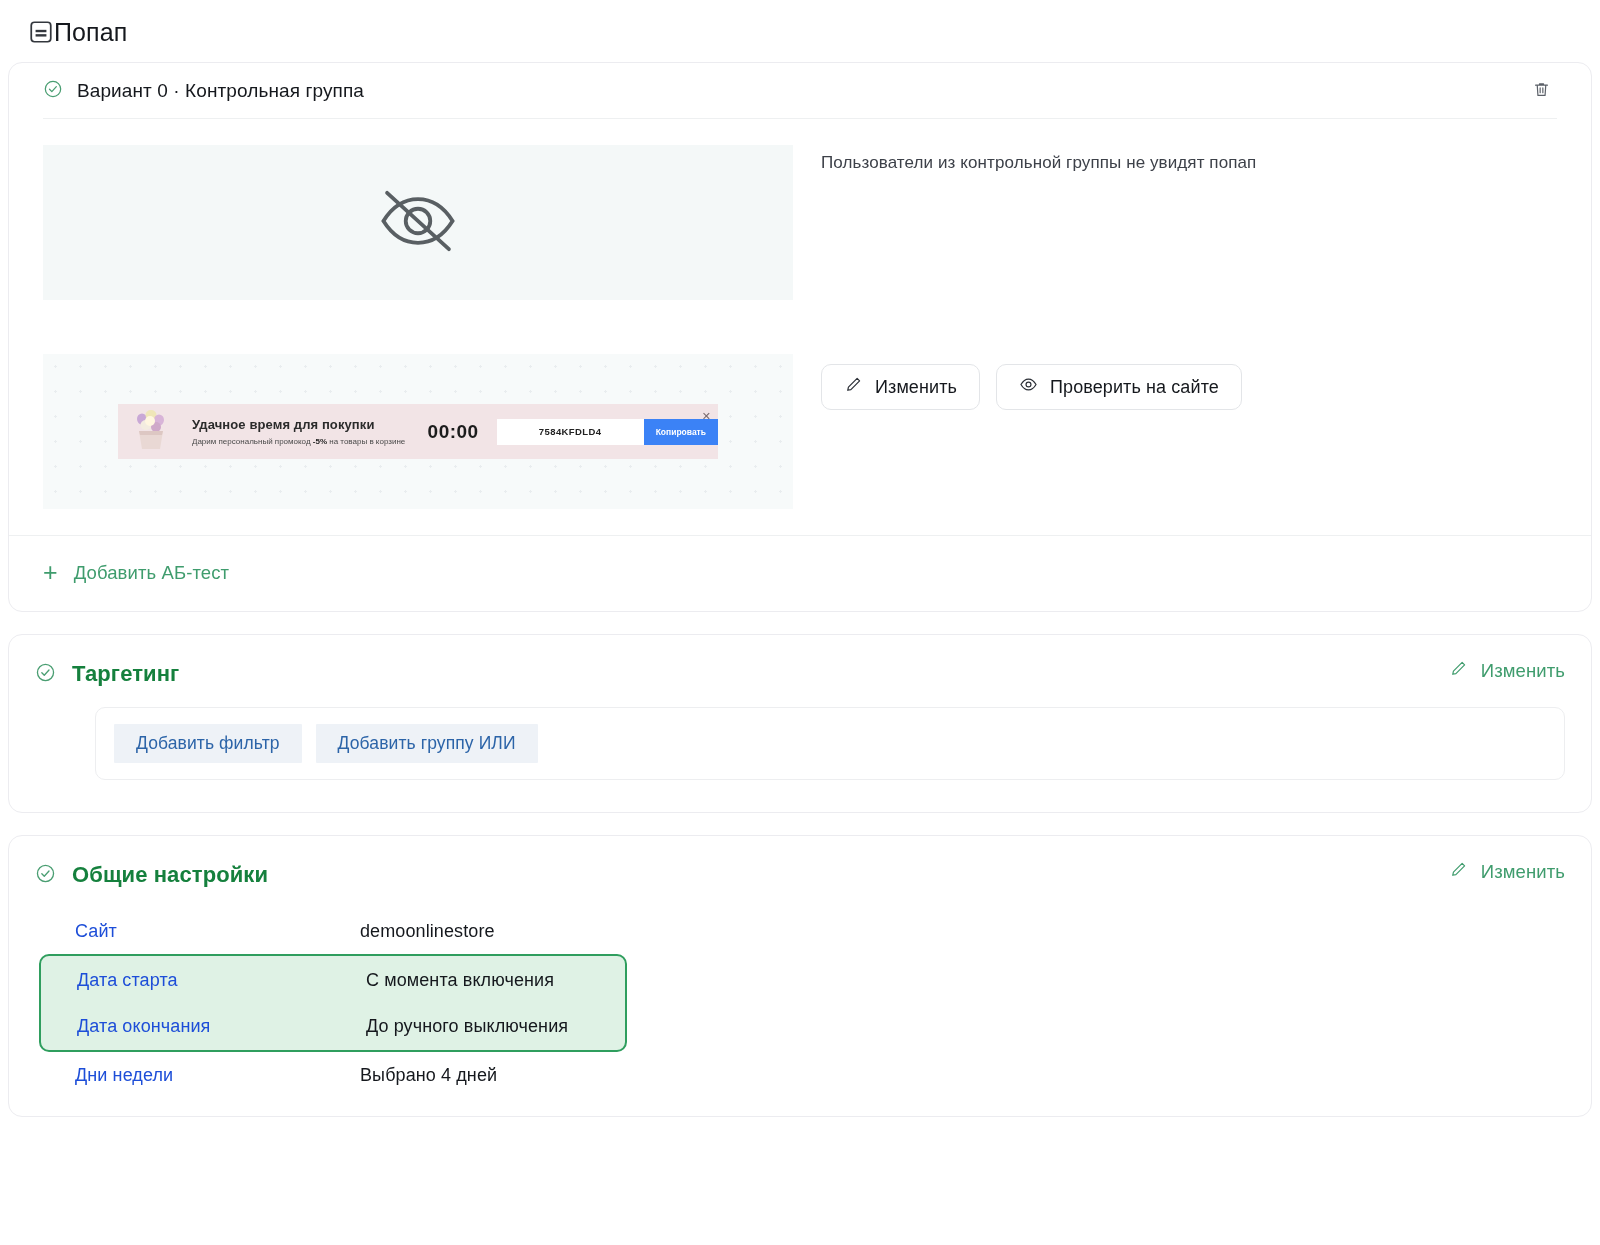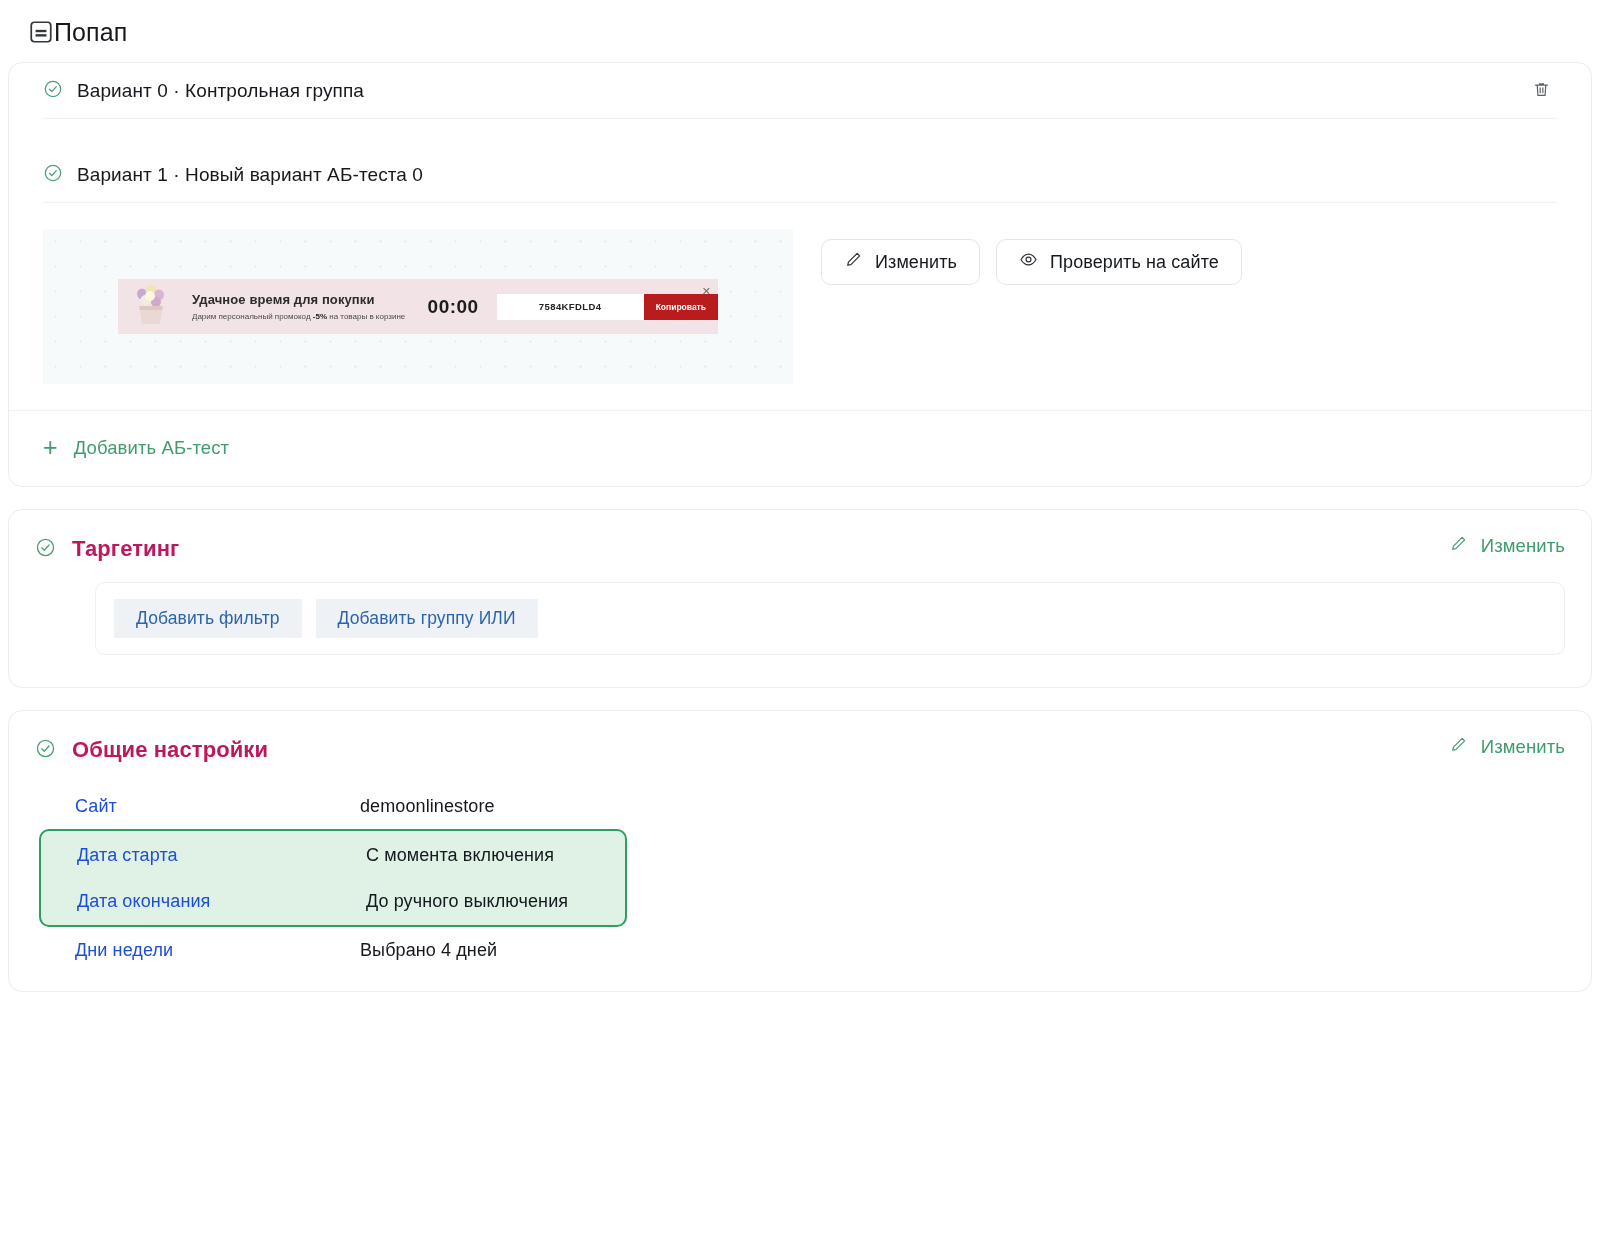--- a/index.html
+++ b/index.html
@@ -120,21 +120,21 @@
   .banner-code {
     margin-left: 18px;
     background: #ffffff;
     height: 26px;
     width: 160px;
     display: flex; align-items: center; justify-content: center;
     font-size: 9.5px; font-weight: 700; color: #222; letter-spacing: .4px;
   }
   .banner-copy {
     height: 26px;
-    background: #b91c1c;
+    background: #3b82f6;
     color: #fff;
     font-size: 8.5px;
     font-weight: 700;
     display: flex; align-items: center; justify-content: center;
     padding: 0 12px;
     border: none;
     cursor: pointer;
     white-space: nowrap;
   }
   .banner-close {
@@ -179,21 +179,21 @@
   
   .section-head {
     display: flex; align-items: center;
     padding: 26px 26px 20px 26px;
     position: relative;
   }
   .section-head .check-icon { width: 21px; height: 21px; margin-right: 16px; }
   .section-title {
     font-size: 22px;
     font-weight: 700;
-    color: #be185d;
+    color: #15803d;
     letter-spacing: .1px;
   }
   .edit-link {
     position: absolute; right: 26px; top: 50%; transform: translateY(-50%);
     display: inline-flex; align-items: center; gap: 13px;
     color: #3f9c6d; font-size: 18.5px;
     background: none; border: none; cursor: pointer; font-family: inherit;
     letter-spacing: .1px;
   }
   .edit-link svg { width: 19px; height: 19px; }
@@ -279,32 +279,35 @@
         <button class="trash-btn">
           <span>
             <svg viewBox="0 0 24 24" fill="none" stroke="#5b6068" stroke-width="1.5">
               <path d="M4.5 6.5h15M9.5 6.5V4.8h5v1.7M6.6 6.5l.9 13h9l.9-13" stroke-linecap="round" stroke-linejoin="round"></path>
               <path d="M10.3 10v6M13.7 10v6" stroke-linecap="round"></path>
             </svg>
           </span>
         </button>
       </div>
 
+      <div class="variant-body">
+        <div class="preview-empty">
+          <span>
+            <svg class="eye-off" viewBox="0 0 120 88" fill="none" stroke="#595f63" stroke-width="4.2" stroke-linecap="round">
+              <path d="M22 44c10-16 23-24 38-24s28 8 38 24c-10 16-23 24-38 24s-28-8-38-24z"></path>
+              <circle cx="60" cy="44" r="13.5"></circle>
+              <path d="M26 13l68 62"></path>
+            </svg>
+          </span>
+        </div>
+        <div class="control-note">Пользователи из контрольной группы не увидят попап</div>
+      </div>
     </div>
 
     <div class="variant" style="padding-top:28px;">
-      <div class="variant-head">
-        <span>
-          <svg class="check-icon" viewBox="0 0 24 24" fill="none" stroke="#4a9e72" stroke-width="1.5">
-            <circle cx="12" cy="12" r="9.2"></circle>
-            <path d="M7.8 12.3l2.8 2.8 5.4-5.9" stroke-linecap="round" stroke-linejoin="round"></path>
-          </svg>
-        </span>
-        <span class="variant-title">Вариант 1 · Новый вариант АБ-теста 0</span>
-      </div>
 
       <div class="variant-body">
         <div class="preview-banner">
           <div class="banner">
             <span>
               <svg class="banner-flowers" viewBox="0 0 54 55">
                 <rect x="0" y="0" width="54" height="55" fill="#f2e4e6"></rect>
                 <ellipse cx="18" cy="17" rx="5" ry="5.5" fill="#c9a8d6"></ellipse>
                 <ellipse cx="27" cy="13" rx="5.5" ry="5" fill="#efe6b8"></ellipse>
                 <ellipse cx="35" cy="18" rx="5" ry="5.5" fill="#d8b4d8"></ellipse>

